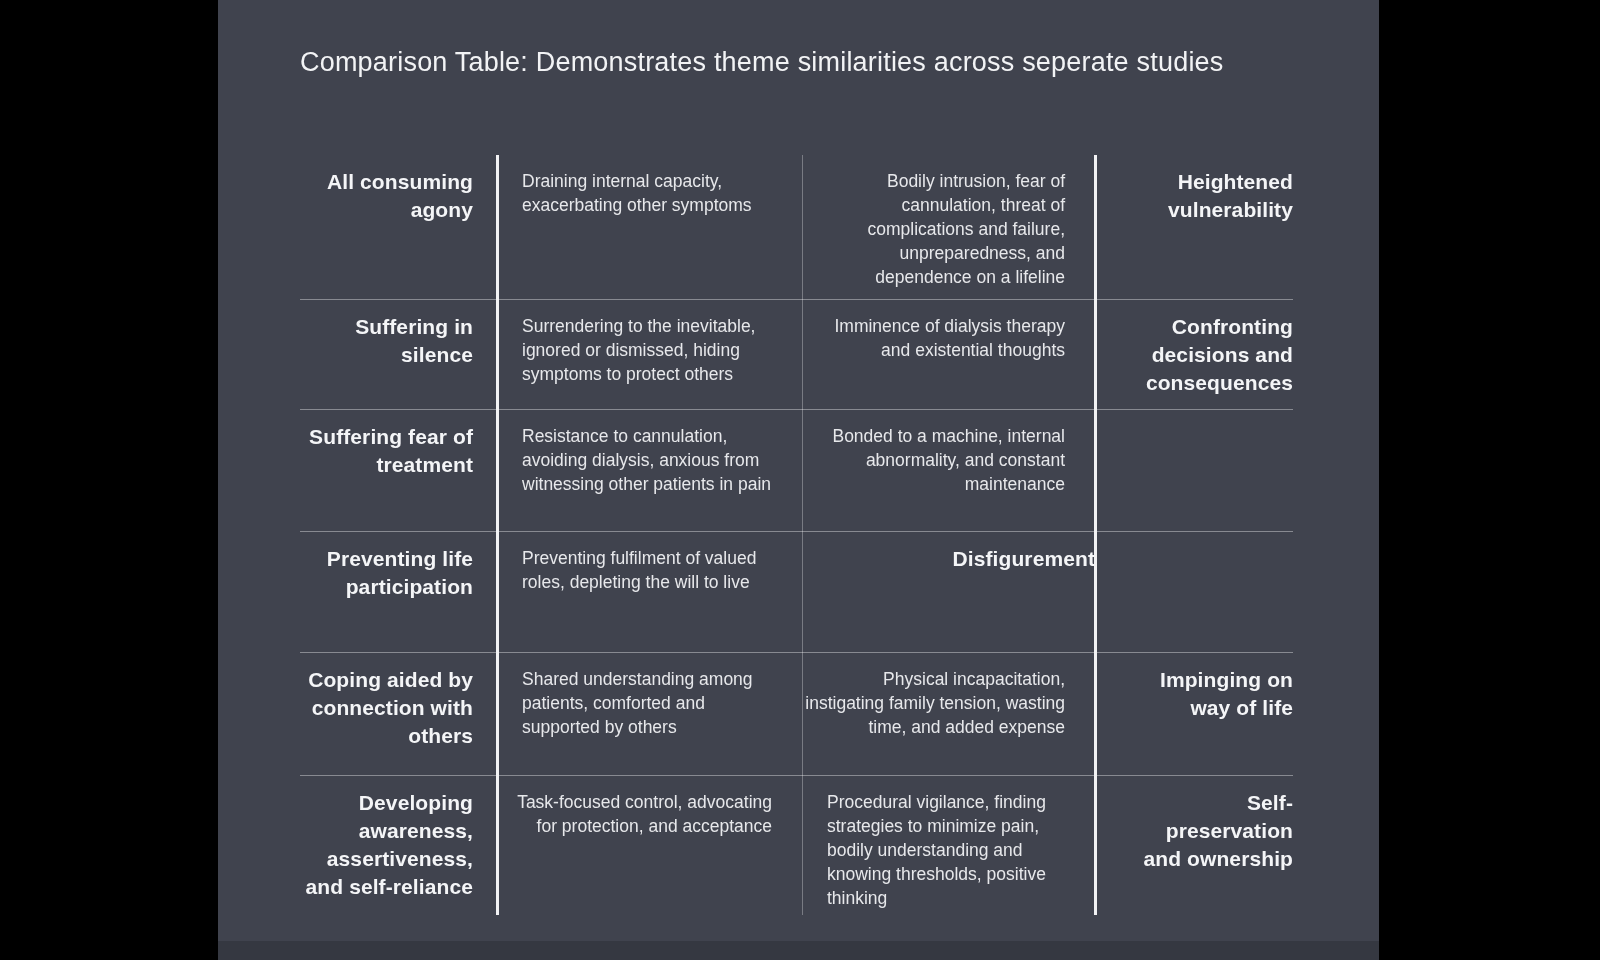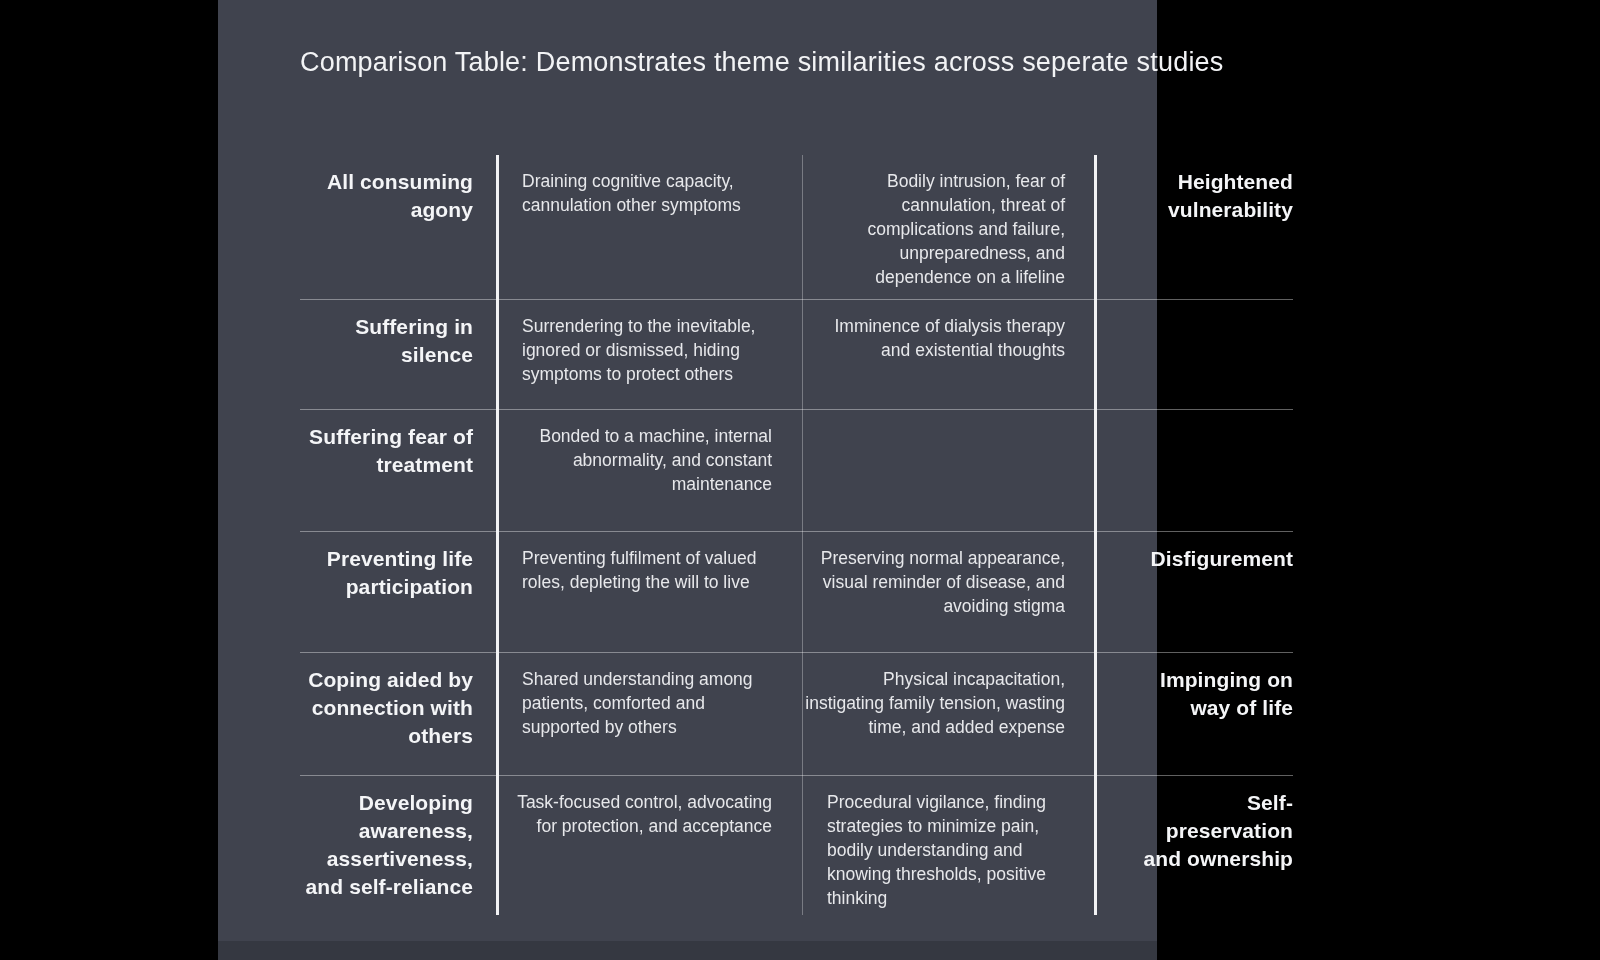--- a/index.html
+++ b/index.html
@@ -5,21 +5,21 @@
   html,body{margin:0;padding:0;}
   body{
     width:1600px;height:960px;
     background:#000;
     position:relative;
     font-family:"Liberation Sans","DejaVu Sans",sans-serif;
     overflow:hidden;
   }
   .slide{
     position:absolute;left:218px;top:0;
-    width:939px;height:960px;
+    width:1161px;height:960px;
     background:#40434E;
   }
   .slide-title{
     position:absolute;left:82px;top:46px;
     font-size:27px;line-height:33px;
     font-weight:400;
     color:#F2F3F5;
     letter-spacing:0.2px;
     white-space:nowrap;
   }
@@ -76,40 +76,41 @@
 <body>
 
 <div class="slide">
 
   <div class="slide-title">Comparison Table: Demonstrates theme similarities across seperate studies</div>
 
   <div class="cmp-table">
 
     <div class="row r1">
       <div class="cell theme-left">All consuming agony</div>
-      <div class="cell detail-left">Draining cognitive capacity, cannulation other symptoms</div>
+      <div class="cell detail-left">Draining internal capacity, exacerbating other symptoms</div>
       <div class="cell detail-right">Bodily intrusion, fear of cannulation, threat of complications and failure, unpreparedness, and dependence on a lifeline</div>
       <div class="cell theme-right">Heightened vulnerability</div>
     </div>
 
     <div class="row r2">
       <div class="cell theme-left">Suffering in silence</div>
       <div class="cell detail-left">Surrendering to the inevitable, ignored or dismissed, hiding symptoms to protect others</div>
       <div class="cell detail-right">Imminence of dialysis therapy and existential thoughts</div>
+      <div class="cell theme-right">Confronting decisions and consequences</div>
     </div>
 
     <div class="row r3">
       <div class="cell theme-left">Suffering fear of treatment</div>
+      <div class="cell detail-left">Resistance to cannulation, avoiding dialysis, anxious from witnessing other patients in pain</div>
       <div class="cell detail-right">Bonded to a machine, internal abnormality, and constant maintenance</div>
     </div>
 
     <div class="row r4">
       <div class="cell theme-left">Preventing life participation</div>
       <div class="cell detail-left">Preventing fulfilment of valued roles, depleting the will to live</div>
-      <div class="cell detail-right">Preserving normal appearance, visual reminder of disease, and avoiding stigma</div>
       <div class="cell theme-right">Disfigurement</div>
     </div>
 
     <div class="row r5">
       <div class="cell theme-left">Coping aided by connection with others</div>
       <div class="cell detail-left">Shared understanding among patients, comforted and supported by others</div>
       <div class="cell detail-right">Physical incapacitation, instigating family tension, wasting time, and added expense</div>
       <div class="cell theme-right">Impinging on way of life</div>
     </div>
 

